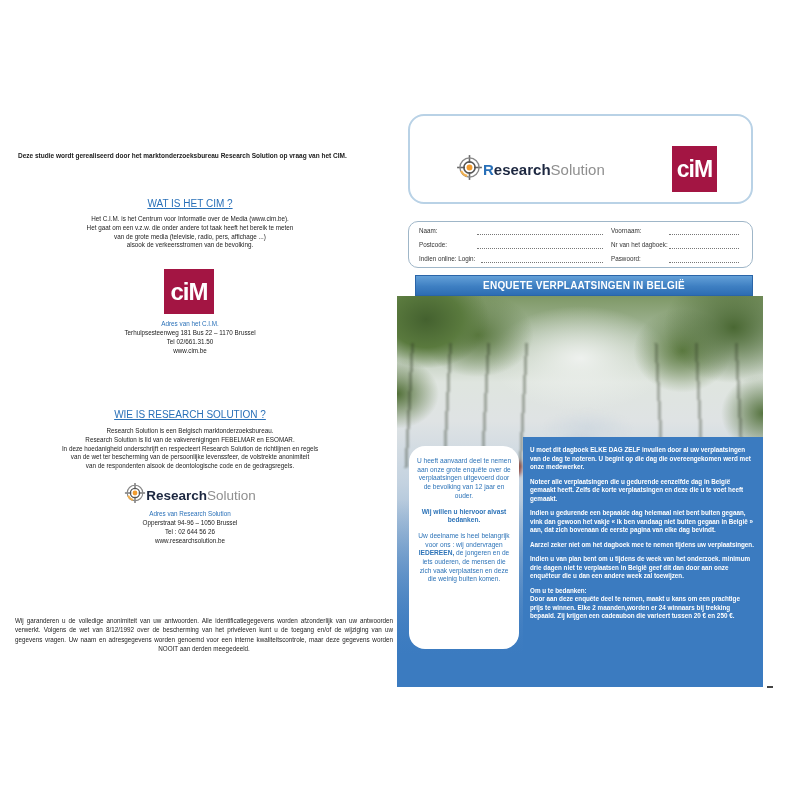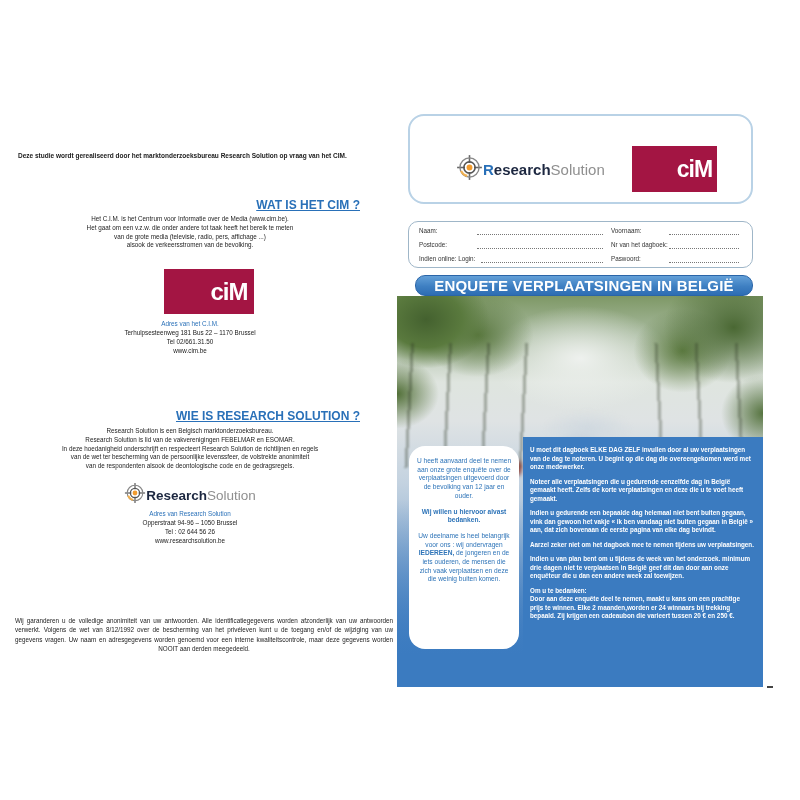--- a/index.html
+++ b/index.html
@@ -2,27 +2,27 @@
 <html><head>
 <meta charset="utf-8">
 <style>
   html,body{margin:0;padding:0;background:#fff;}
   .canvas{position:relative;width:800px;height:800px;background:#ffffff;
           font-family:"Liberation Sans",sans-serif;overflow:hidden;}
 
   
   .intro-line{position:absolute;left:18px;top:152px;width:374px;
               font-size:6.5px;font-weight:bold;color:#1a1a1a;}
-  .sec-heading{position:absolute;left:20px;width:340px;text-align:right;
-               color:#2970b8;font-weight:bold;font-size:12px;text-decoration:underline;}
+  .sec-heading{position:absolute;left:20px;width:340px;text-align:center;
+               color:#2970b8;font-weight:normal;font-size:10px;text-decoration:underline;}
   .center-para{position:absolute;left:20px;width:340px;text-align:center;
                color:#222;font-size:6.3px;line-height:8.8px;}
   .center-para div{white-space:nowrap;}
   .cim-logo{background:#a31543;color:#fff;display:flex;align-items:center;
-            justify-content:center;font-weight:bold;letter-spacing:-1px;padding-left:40px;}
+            justify-content:center;font-weight:bold;letter-spacing:-1px;}
   .cim-logo-left{position:absolute;left:164px;top:269px;width:50px;height:45px;font-size:24px;}
   .addr-block{position:absolute;left:20px;width:340px;text-align:center;
               font-size:6.3px;line-height:9px;color:#222;}
   .addr-title{color:#2970b8;}
   .rs-logo{display:flex;align-items:center;justify-content:center;}
   .rs-logo-left{position:absolute;left:20px;top:482px;width:340px;}
   .rs-research{font-weight:bold;color:#1c2740;font-size:13.5px;}
   .rs-solution{color:#8f8f8f;font-size:13.5px;}
   .footer-para{position:absolute;left:15px;top:616px;width:378px;
                font-size:6.3px;line-height:9.4px;color:#222;
@@ -44,23 +44,23 @@
             display:flex;flex-direction:column;justify-content:space-between;}
   .form-row{display:flex;align-items:flex-start;height:12px;}
   .f-lbl{font-size:6.3px;color:#333;}
   .f-lbl1{width:58px;}
   .f-lbl2{width:58px;}
   .dots{border-bottom:1px dotted #777;height:7px;}
   .dots1{width:126px;margin-right:8px;}
   .dots2{flex:1;}
 
   .banner{position:absolute;left:415px;top:275px;width:338px;height:21px;
-          border-radius:10px;border:1px solid #2a65a8;box-sizing:border-box;
+          border-radius:0;border:1px solid #2a65a8;box-sizing:border-box;
           background:linear-gradient(180deg,#63a0d8 0%,#3e7fc2 55%,#2d6db3 100%);
-          color:#fff;font-weight:bold;font-size:15px;text-align:center;
+          color:#fff;font-weight:bold;font-size:10px;text-align:center;
           line-height:19px;letter-spacing:.2px;}
 
   
   .photo{position:absolute;left:397px;top:296px;width:366px;height:391px;overflow:hidden;
     background:
       radial-gradient(ellipse 90px 70px at 8% 6%, #44612f 0%, #5a7a3e 40%, rgba(90,122,62,0) 70%),
       radial-gradient(ellipse 80px 60px at 22% 10%, #58763d 0%, rgba(88,118,61,0) 70%),
       radial-gradient(ellipse 100px 80px at 92% 8%, #4a6833 0%, rgba(74,104,51,0) 70%),
       radial-gradient(ellipse 70px 60px at 78% 14%, #5d7b41 0%, rgba(93,123,65,0) 70%),
       radial-gradient(ellipse 60px 50px at 0% 25%, #516f37 0%, rgba(81,111,55,0) 70%),

